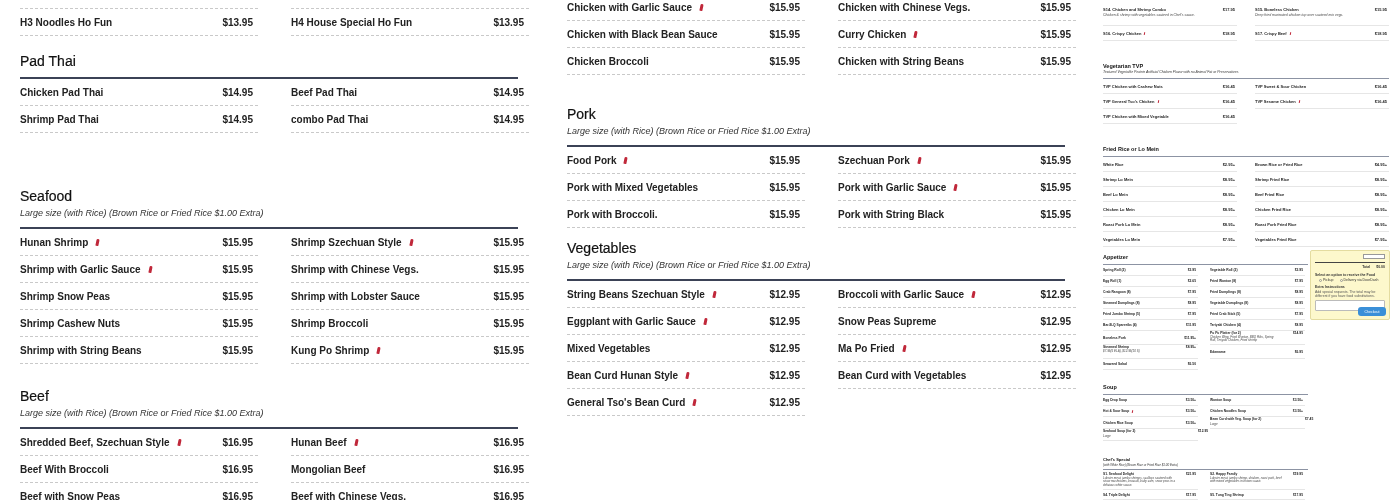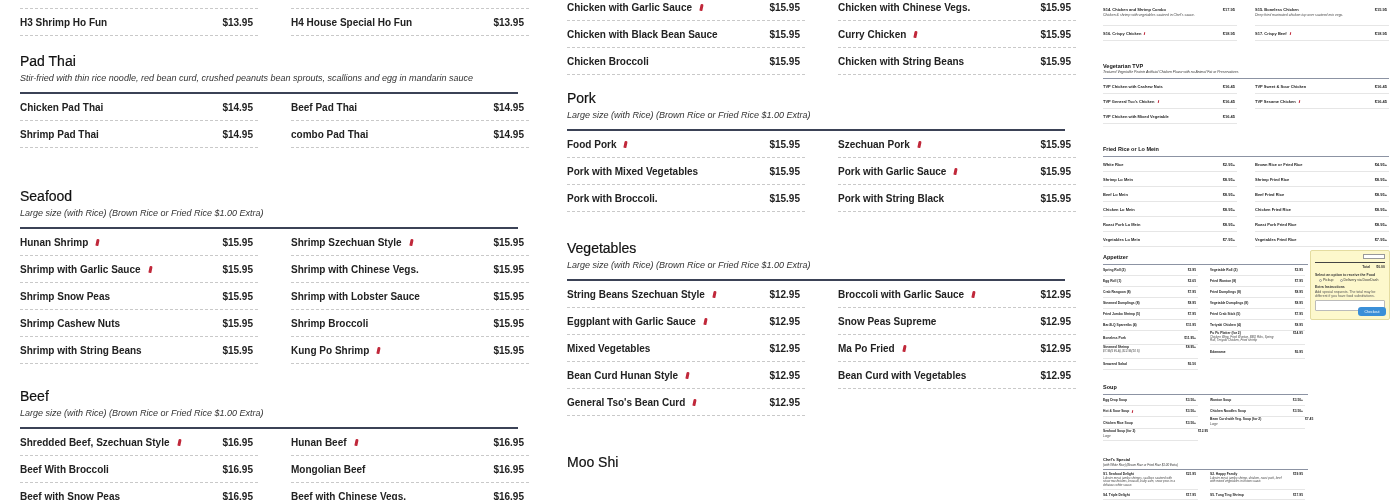--- a/index.html
+++ b/index.html
@@ -49,33 +49,32 @@
 </head>
 <body>
 
 <div class="col col-1">
 
   <div class="section" style="top:0px;">
     <div class="grid">
       <div class="item" style="height:9px;"></div>
       <div class="item" style="height:9px;"></div>
       <div class="item">
-        <span class="item-name">H3 Shrimp Ho Fun</span>
+        <span class="item-name">H3 Noodles Ho Fun</span>
         <span class="item-price">$13.95</span>
       </div>
       <div class="item">
         <span class="item-name">H4 House Special Ho Fun</span>
         <span class="item-price">$13.95</span>
       </div>
     </div>
   </div>
 
   <div class="section" style="top:53px;">
     <div class="section-title">Pad Thai</div>
-    <div class="section-desc">Stir-fried with thin rice noodle, red bean curd, crushed peanuts bean sprouts, scallions and egg in mandarin sauce</div>
     <div class="section-rule"></div>
     <div class="grid">
       <div class="item">
           <span class="item-name">Chicken Pad Thai</span>
           <span class="item-price">$14.95</span>
         </div>
       <div class="item">
           <span class="item-name">Beef Pad Thai</span>
           <span class="item-price">$14.95</span>
         </div>
@@ -219,21 +218,21 @@
           <span class="item-name">Chicken Broccoli</span>
           <span class="item-price">$15.95</span>
         </div>
       <div class="item">
           <span class="item-name">Chicken with String Beans</span>
           <span class="item-price">$15.95</span>
         </div>
     </div>
   </div>
 
-  <div class="section" style="top:90px;">
+  <div class="section" style="top:106px;">
     <div class="section-title">Pork</div>
     <div class="section-desc">Large size (with Rice) (Brown Rice or Fried Rice $1.00 Extra)</div>
     <div class="section-rule"></div>
     <div class="grid">
       <div class="item">
           <span class="item-name">
             <span>Food Pork</span>
             <span class="spicy"></span>
           </span>
           <span class="item-price">$15.95</span>
@@ -323,21 +322,20 @@
           <span class="item-name">
             <span>General Tso's Bean Curd</span>
             <span class="spicy"></span>
           </span>
           <span class="item-price">$12.95</span>
         </div>
     </div>
   </div>
 
   <div class="section" style="top:454px;">
-    <div class="section-title">Moo Shi</div>
 
   </div>
 </div>
 
 <div class="col col-3 mini">
 
   <div class="section" style="top:4px;">
     <div class="grid">
       <div class="item tall">
           <span class="name-wrap">

